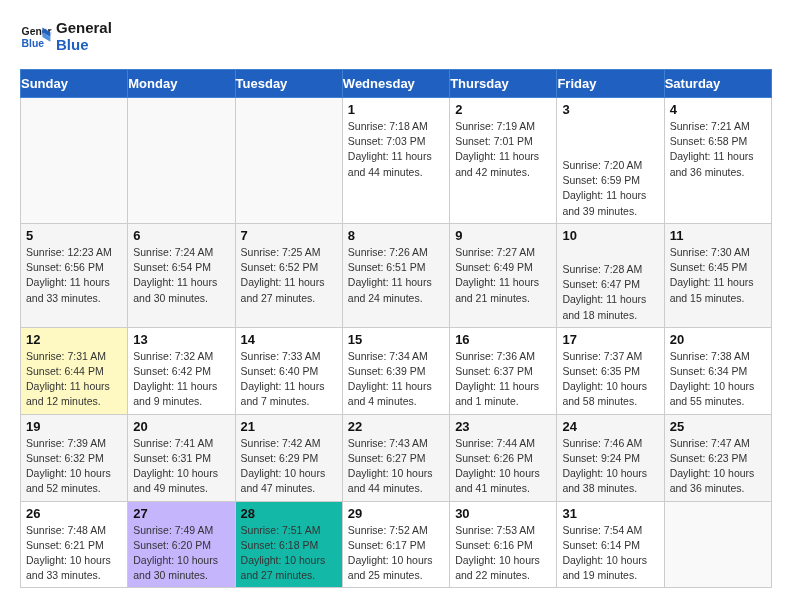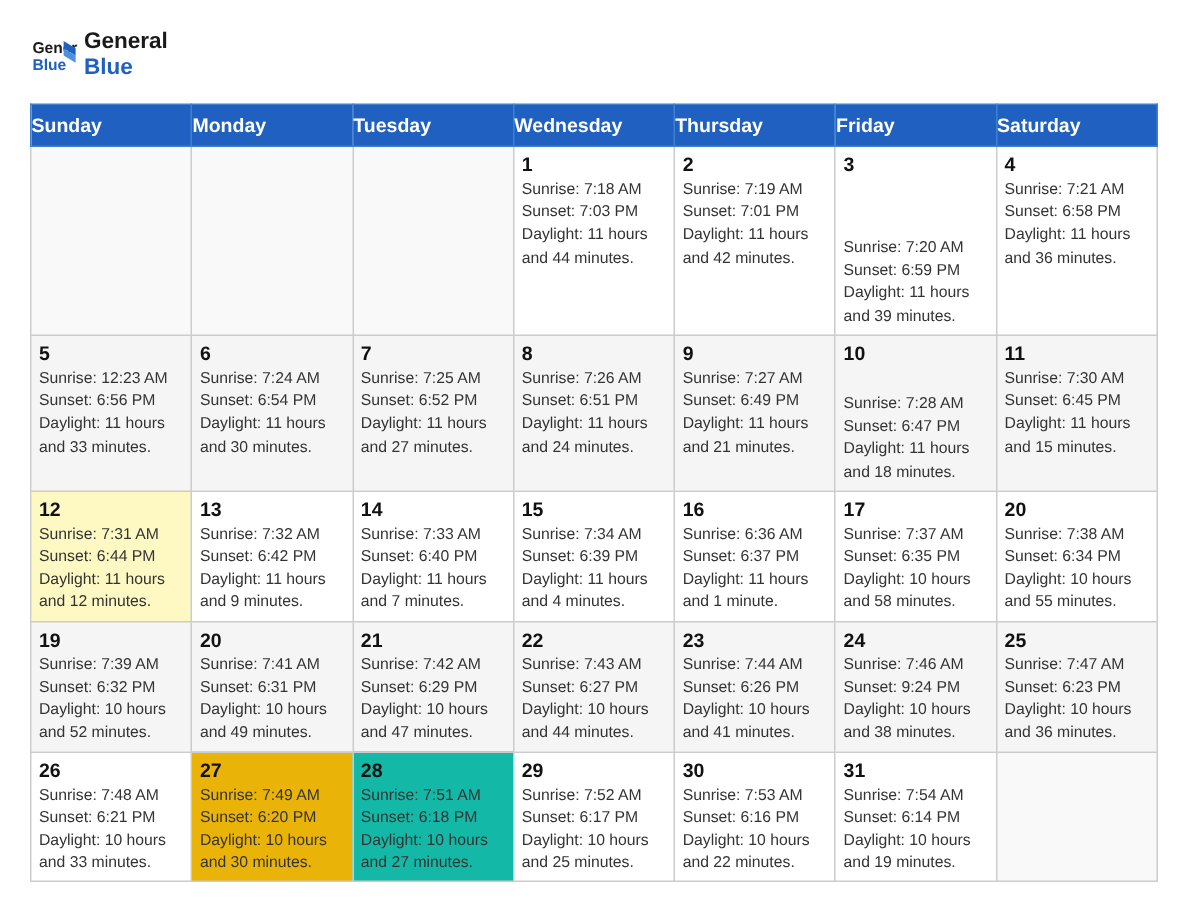--- a/index.html
+++ b/index.html
@@ -214,21 +214,21 @@
 Daylight: 11 hours and 7 minutes.</div>
         </td>
         <td style="background-color: rgb(255, 255, 255);">
           <div class="day-num">15</div>
           <div class="day-info" style="white-space: pre-line;">Sunrise: 7:34 AM
 Sunset: 6:39 PM
 Daylight: 11 hours and 4 minutes.</div>
         </td>
         <td style="background-color: rgb(255, 255, 255);">
           <div class="day-num">16</div>
-          <div class="day-info" style="white-space: pre-line;">Sunrise: 6:36 AM
+          <div class="day-info" style="white-space: pre-line;">Sunrise: 7:36 AM
 Sunset: 6:37 PM
 Daylight: 11 hours and 1 minute.</div>
         </td>
         <td style="background-color: rgb(255, 255, 255);">
           <div class="day-num">17</div>
           <div class="day-info" style="white-space: pre-line;">Sunrise: 7:37 AM
 Sunset: 6:35 PM
 Daylight: 10 hours and 58 minutes.</div>
         </td>
         <td style="background-color: rgb(255, 255, 255);">
@@ -282,21 +282,21 @@
 Daylight: 10 hours and 36 minutes.</div>
         </td>
       </tr>
       <tr>
         <td style="background-color: rgb(255, 255, 255);">
           <div class="day-num">26</div>
           <div class="day-info" style="white-space: pre-line;">Sunrise: 7:48 AM
 Sunset: 6:21 PM
 Daylight: 10 hours and 33 minutes.</div>
         </td>
-        <td style="background-color: #eab308;">
+        <td style="background-color: #c4b5fd;">
           <div class="day-num">27</div>
           <div class="day-info" style="white-space: pre-line;">Sunrise: 7:49 AM
 Sunset: 6:20 PM
 Daylight: 10 hours and 30 minutes.</div>
         </td>
         <td style="background-color: #14b8a6; margin-top: 28px;">
           <div class="day-num">28</div>
           <div class="day-info" style="white-space: pre-line;">Sunrise: 7:51 AM
 Sunset: 6:18 PM
 Daylight: 10 hours and 27 minutes.</div>

